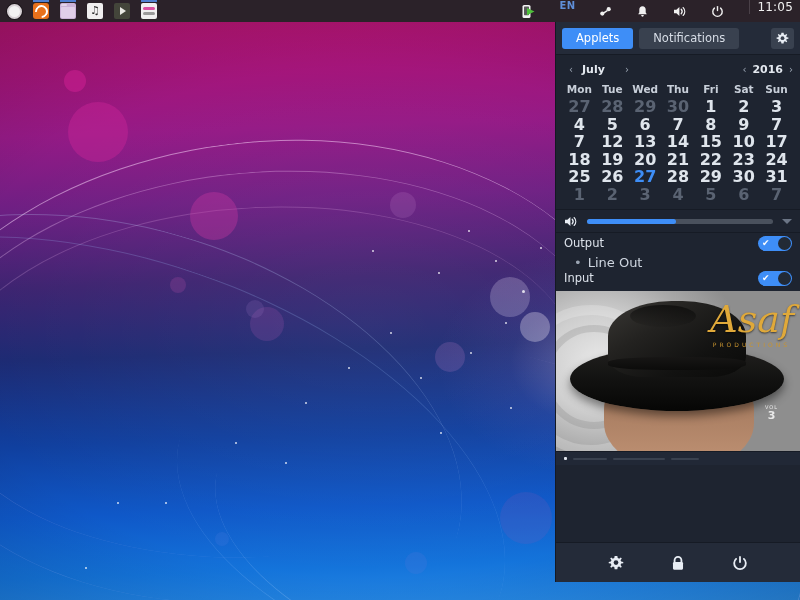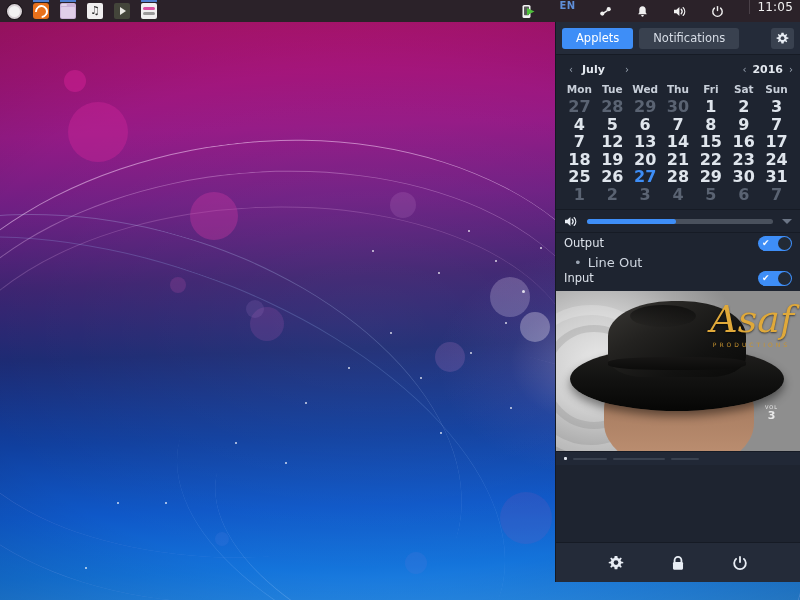--- a/index.html
+++ b/index.html
@@ -389,21 +389,21 @@
           <div class="day">6</div>
           <div class="day">7</div>
           <div class="day">8</div>
           <div class="day">9</div>
           <div class="day">7</div>
           <div class="day">7</div>
           <div class="day">12</div>
           <div class="day">13</div>
           <div class="day">14</div>
           <div class="day">15</div>
-          <div class="day">16</div>
+          <div class="day">10</div>
           <div class="day">17</div>
           <div class="day">18</div>
           <div class="day">19</div>
           <div class="day">20</div>
           <div class="day">21</div>
           <div class="day">22</div>
           <div class="day">23</div>
           <div class="day">24</div>
           <div class="day">25</div>
           <div class="day">26</div>

